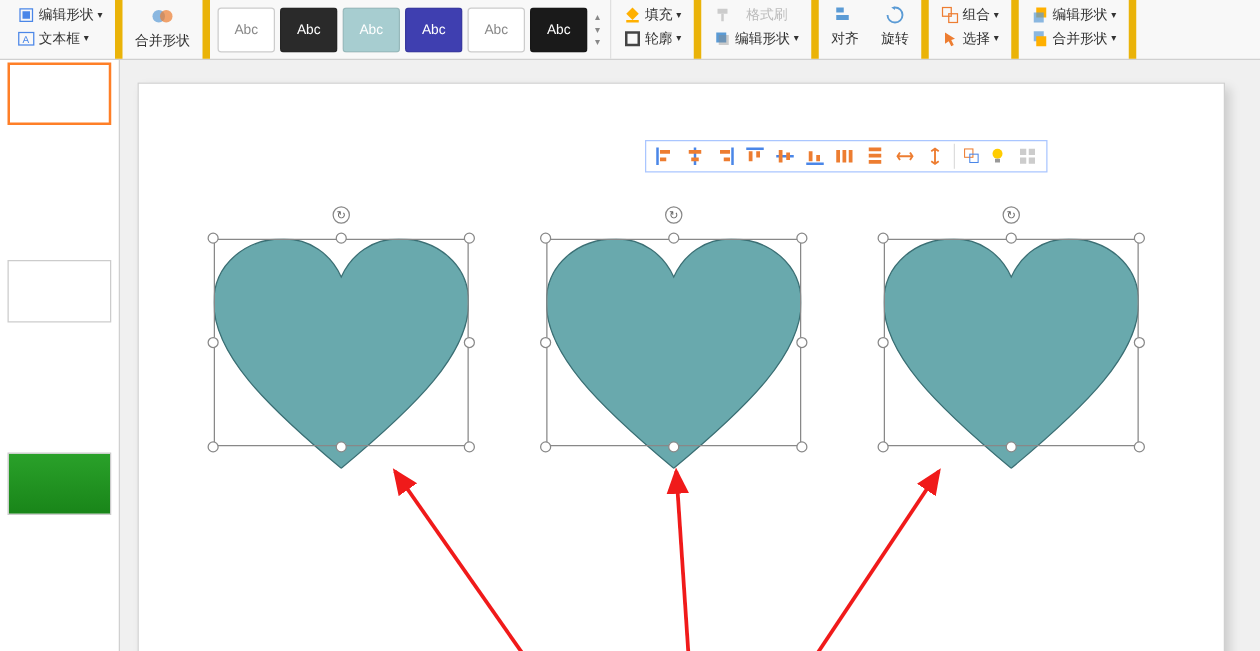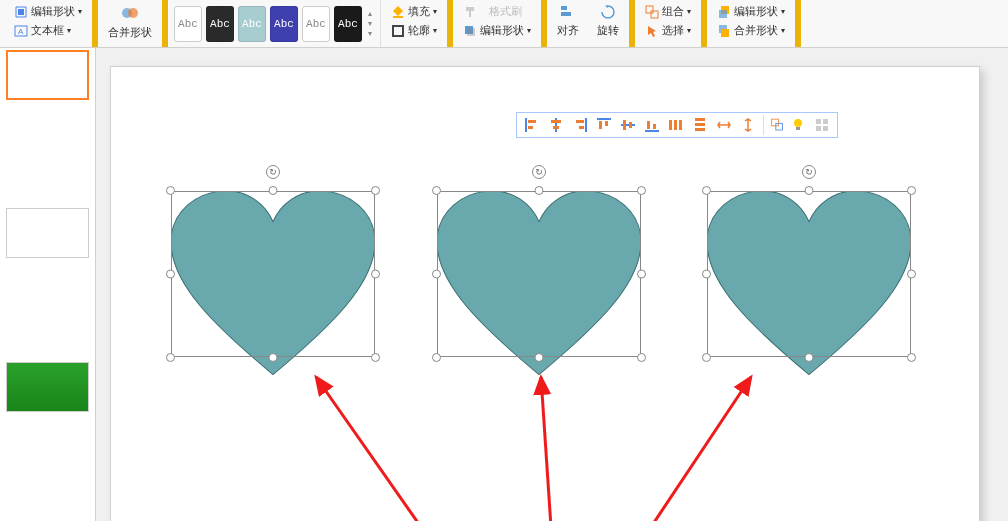--- a/index.html
+++ b/index.html
@@ -42,30 +42,29 @@
     }
     .ribbon-item svg { flex-shrink: 0; }
     .style-gallery {
       display: flex;
       gap: 4px;
       align-items: center;
       padding: 2px 6px;
       border-right: 1px solid #e0e0e0;
     }
     .style-swatch {
-      width: 28px;
+      width: 46px;
       height: 36px;
       display: flex;
       align-items: center;
       justify-content: center;
       font-size: 11px;
       border-radius: 3px;
       cursor: pointer;
       border: 1px solid rgba(0,0,0,0.1);
-      font-family: Liberation Mono, monospace;
     }
     .style-swatch.white { background: #fff; color: #888; border: 1px solid #ccc; }
     .style-swatch.black { background: #2a2a2a; color: #fff; }
     .style-swatch.teal  { background: #a7cdd0; color: #fff; }
     .style-swatch.blue  { background: #3f3fb0; color: #fff; }
     .style-swatch.navy  { background: #1a1a1a; color: #fff; }
     .gallery-more {
       display: flex;
       flex-direction: column;
       justify-content: center;

